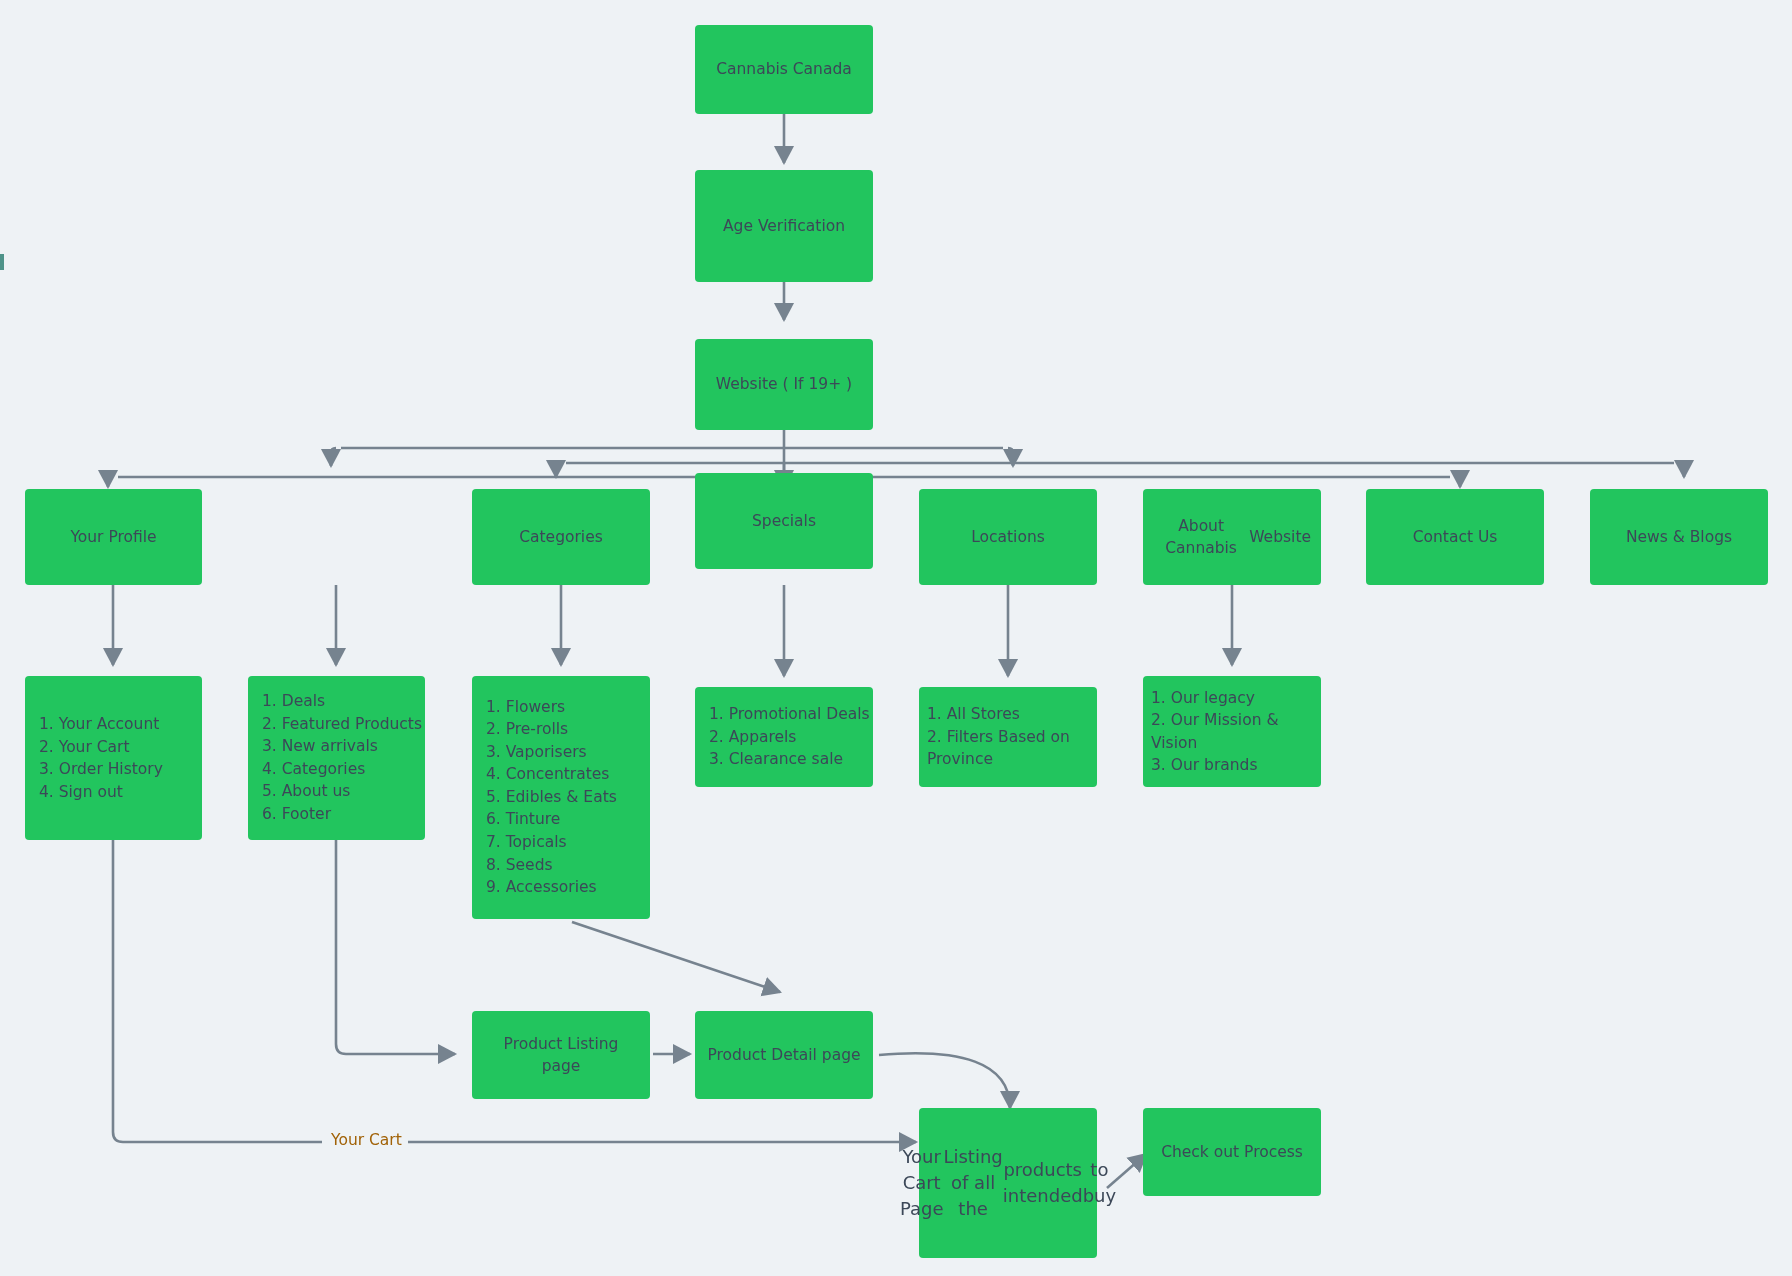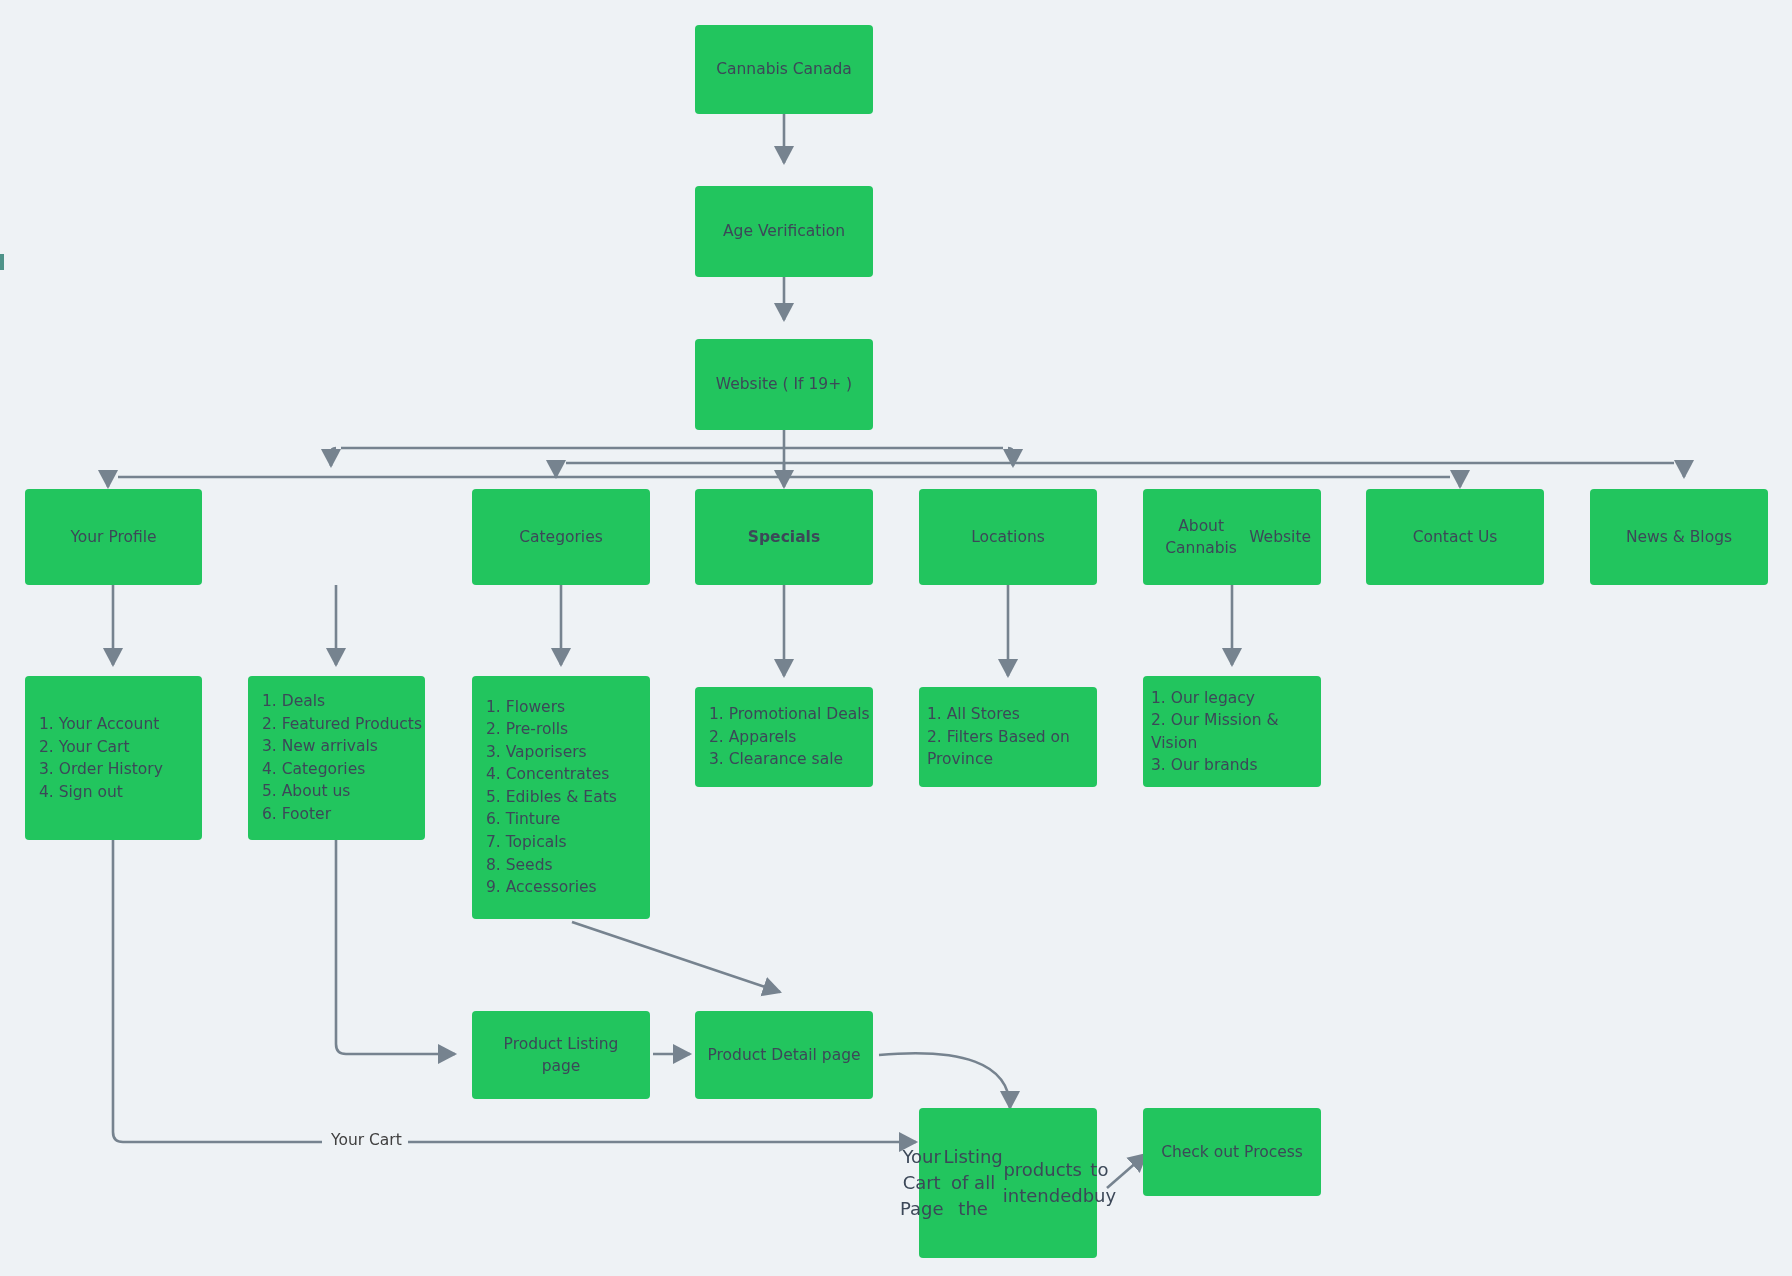--- a/index.html
+++ b/index.html
@@ -46,21 +46,21 @@
     white-space:nowrap;
   }
   .node.list.center .inner{padding:0 8px;}
   .node.list.center .li{text-align:left;white-space:normal;}
   .node.stack{flex-direction:row;gap:0;}
   .node.stack .ln{display:block;}
   .node.stack .gap{height:18px;}
   .edge-label{
     position:absolute;
     background:#eef2f5;
-    color:#404040;
+    color:#a16207;
     font-size:15.5px;
     padding:0 6px;
     z-index:4;
     white-space:nowrap;
   }
   .accent-mark{
     position:absolute;
     left:0;top:254px;
     width:4px;height:16px;
     background:#4e9389;
@@ -121,38 +121,38 @@
       <path d="M402,1142 L916,1142" marker-end="url(#ah)"></path>
 
       <path d="M1107,1188 L1146,1154" marker-end="url(#ah)"></path>
     </g>
   </svg>
 
   <div class="node" style="left:695px;top:25px;width:178px;height:89px;">
     <span>Cannabis Canada</span>
   </div>
 
-  <div class="node" style="left:695px;top:186px;width:178px;height:91px;">
+  <div class="node" style="left:695px;top:170px;width:178px;height:112px;">
     <span>Age Verification</span>
   </div>
 
   <div class="node" style="left:695px;top:339px;width:178px;height:91px;">
     <span>Website ( If 19+ )</span>
   </div>
 
   <div class="node" style="left:25px;top:489px;width:177px;height:96px;">
     <span>Your Profile</span>
   </div>
 
 
   <div class="node" style="left:472px;top:489px;width:178px;height:96px;">
     <span>Categories</span>
   </div>
 
-  <div class="node" style="left:695px;top:489px;width:178px;height:96px;font-weight:bold;">
+  <div class="node" style="left:695px;top:473px;width:178px;height:96px;">
     <span>Specials</span>
   </div>
 
   <div class="node" style="left:919px;top:489px;width:178px;height:96px;">
     <span>Locations</span>
   </div>
 
   <div class="node stack" style="left:1143px;top:489px;width:178px;height:96px;">
     <span class="ln">About Cannabis</span>
     <span class="ln">Website</span>

